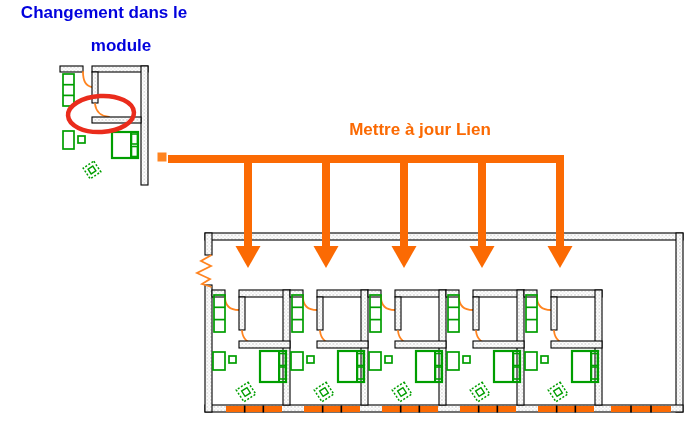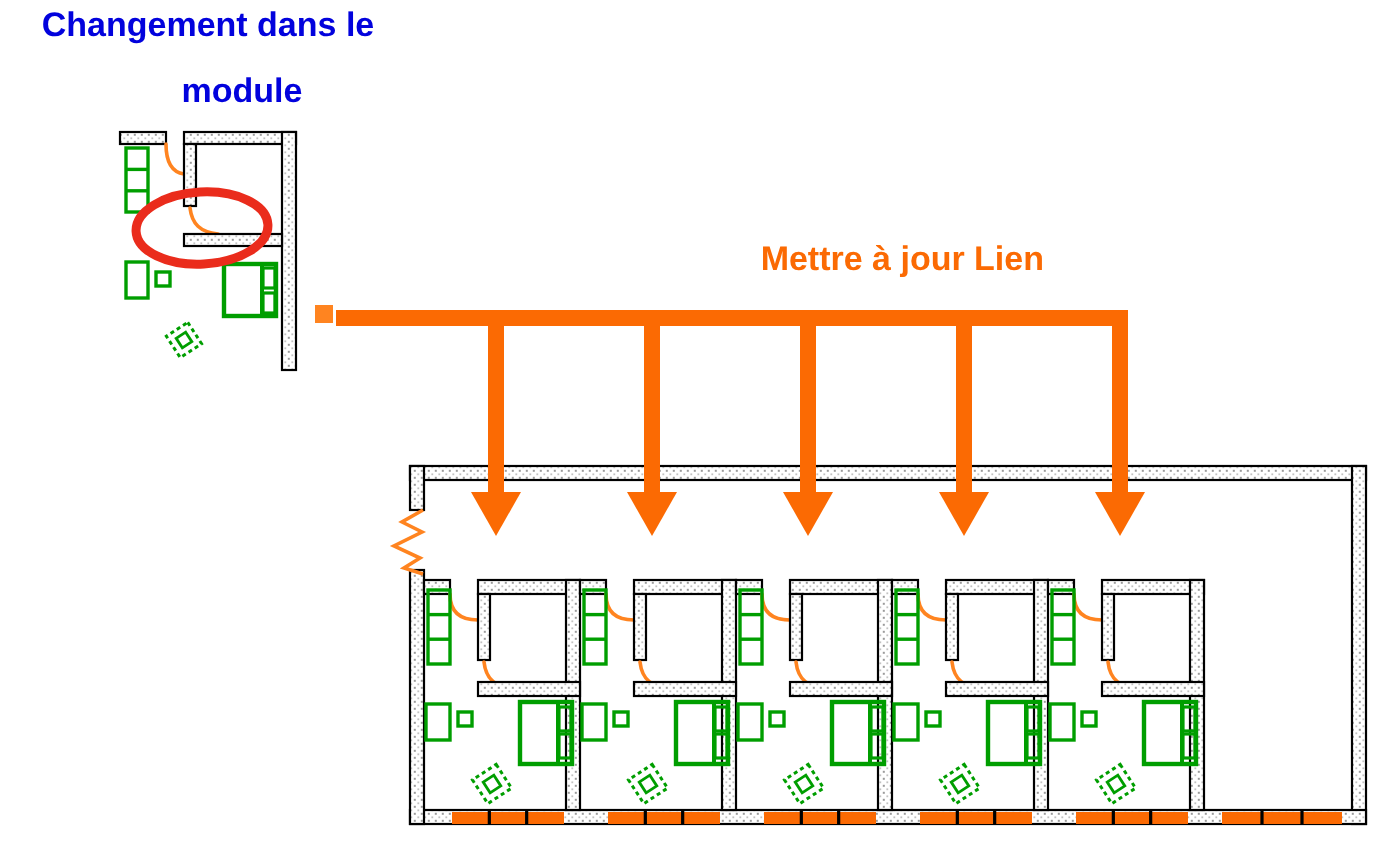--- a/index.html
+++ b/index.html
@@ -2,21 +2,21 @@
 <html><head>
 <meta charset="utf-8">
 <style>
   html,body{margin:0;padding:0;background:#ffffff;}
   #stage{position:relative;width:688px;height:421px;background:#ffffff;overflow:hidden;
          font-family:"Liberation Sans", sans-serif;}
   .label{position:absolute;font-weight:bold;text-align:center;white-space:nowrap;}
   #title-block{left:2px;top:2px;width:204px;}
   #title-line1{left:2px;top:3px;width:204px;font-size:17px;}
   #title-line2{left:19px;top:36px;width:204px;font-size:17px;}
-  #update-label{left:318px;top:120px;width:204px;font-size:17px;text-align:right;}
+  #update-label{left:318px;top:120px;width:204px;font-size:17px;}
   #scene{position:absolute;left:0;top:0;}
 </style>
 </head>
 <body>
 
 <div id="stage">
   <div id="title-block">
     <div id="title-line1" class="label" style="color: rgb(2, 2, 221);">Changement dans le</div>
     <div id="title-line2" class="label" style="color: rgb(2, 2, 221);">module</div>
   </div>

